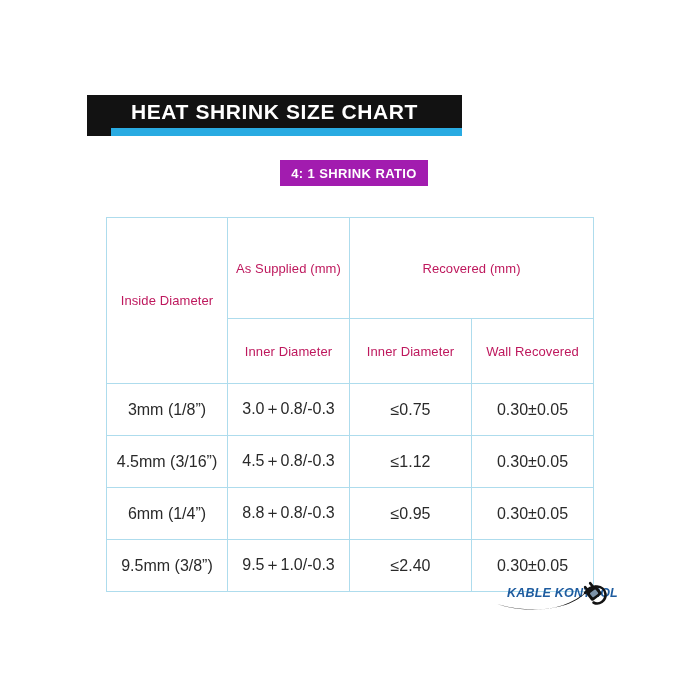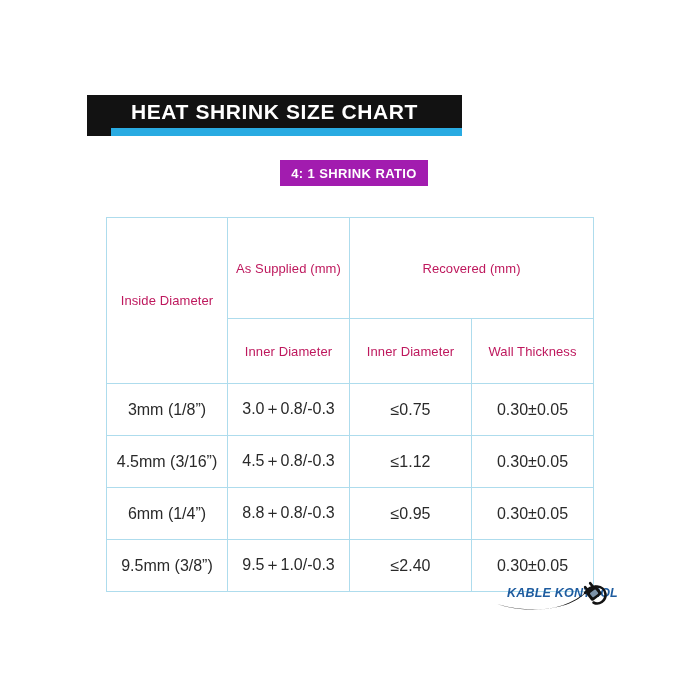--- a/index.html
+++ b/index.html
@@ -148,21 +148,21 @@
     </colgroup>
     <thead>
       <tr class="hr1">
         <th rowspan="2">Inside Diameter</th>
         <th>As Supplied (mm)</th>
         <th colspan="2">Recovered (mm)</th>
       </tr>
       <tr class="hr2">
         <th>Inner Diameter</th>
         <th>Inner Diameter</th>
-        <th>Wall Thickness</th>
+        <th>Wall Recovered</th>
       </tr>
     </thead>
     <tbody>
       <tr>
         <td>3mm (1/8”)</td>
         <td>3.0＋0.8/-0.3</td>
         <td>≤0.75</td>
         <td>0.30±0.05</td>
       </tr>
       <tr>

